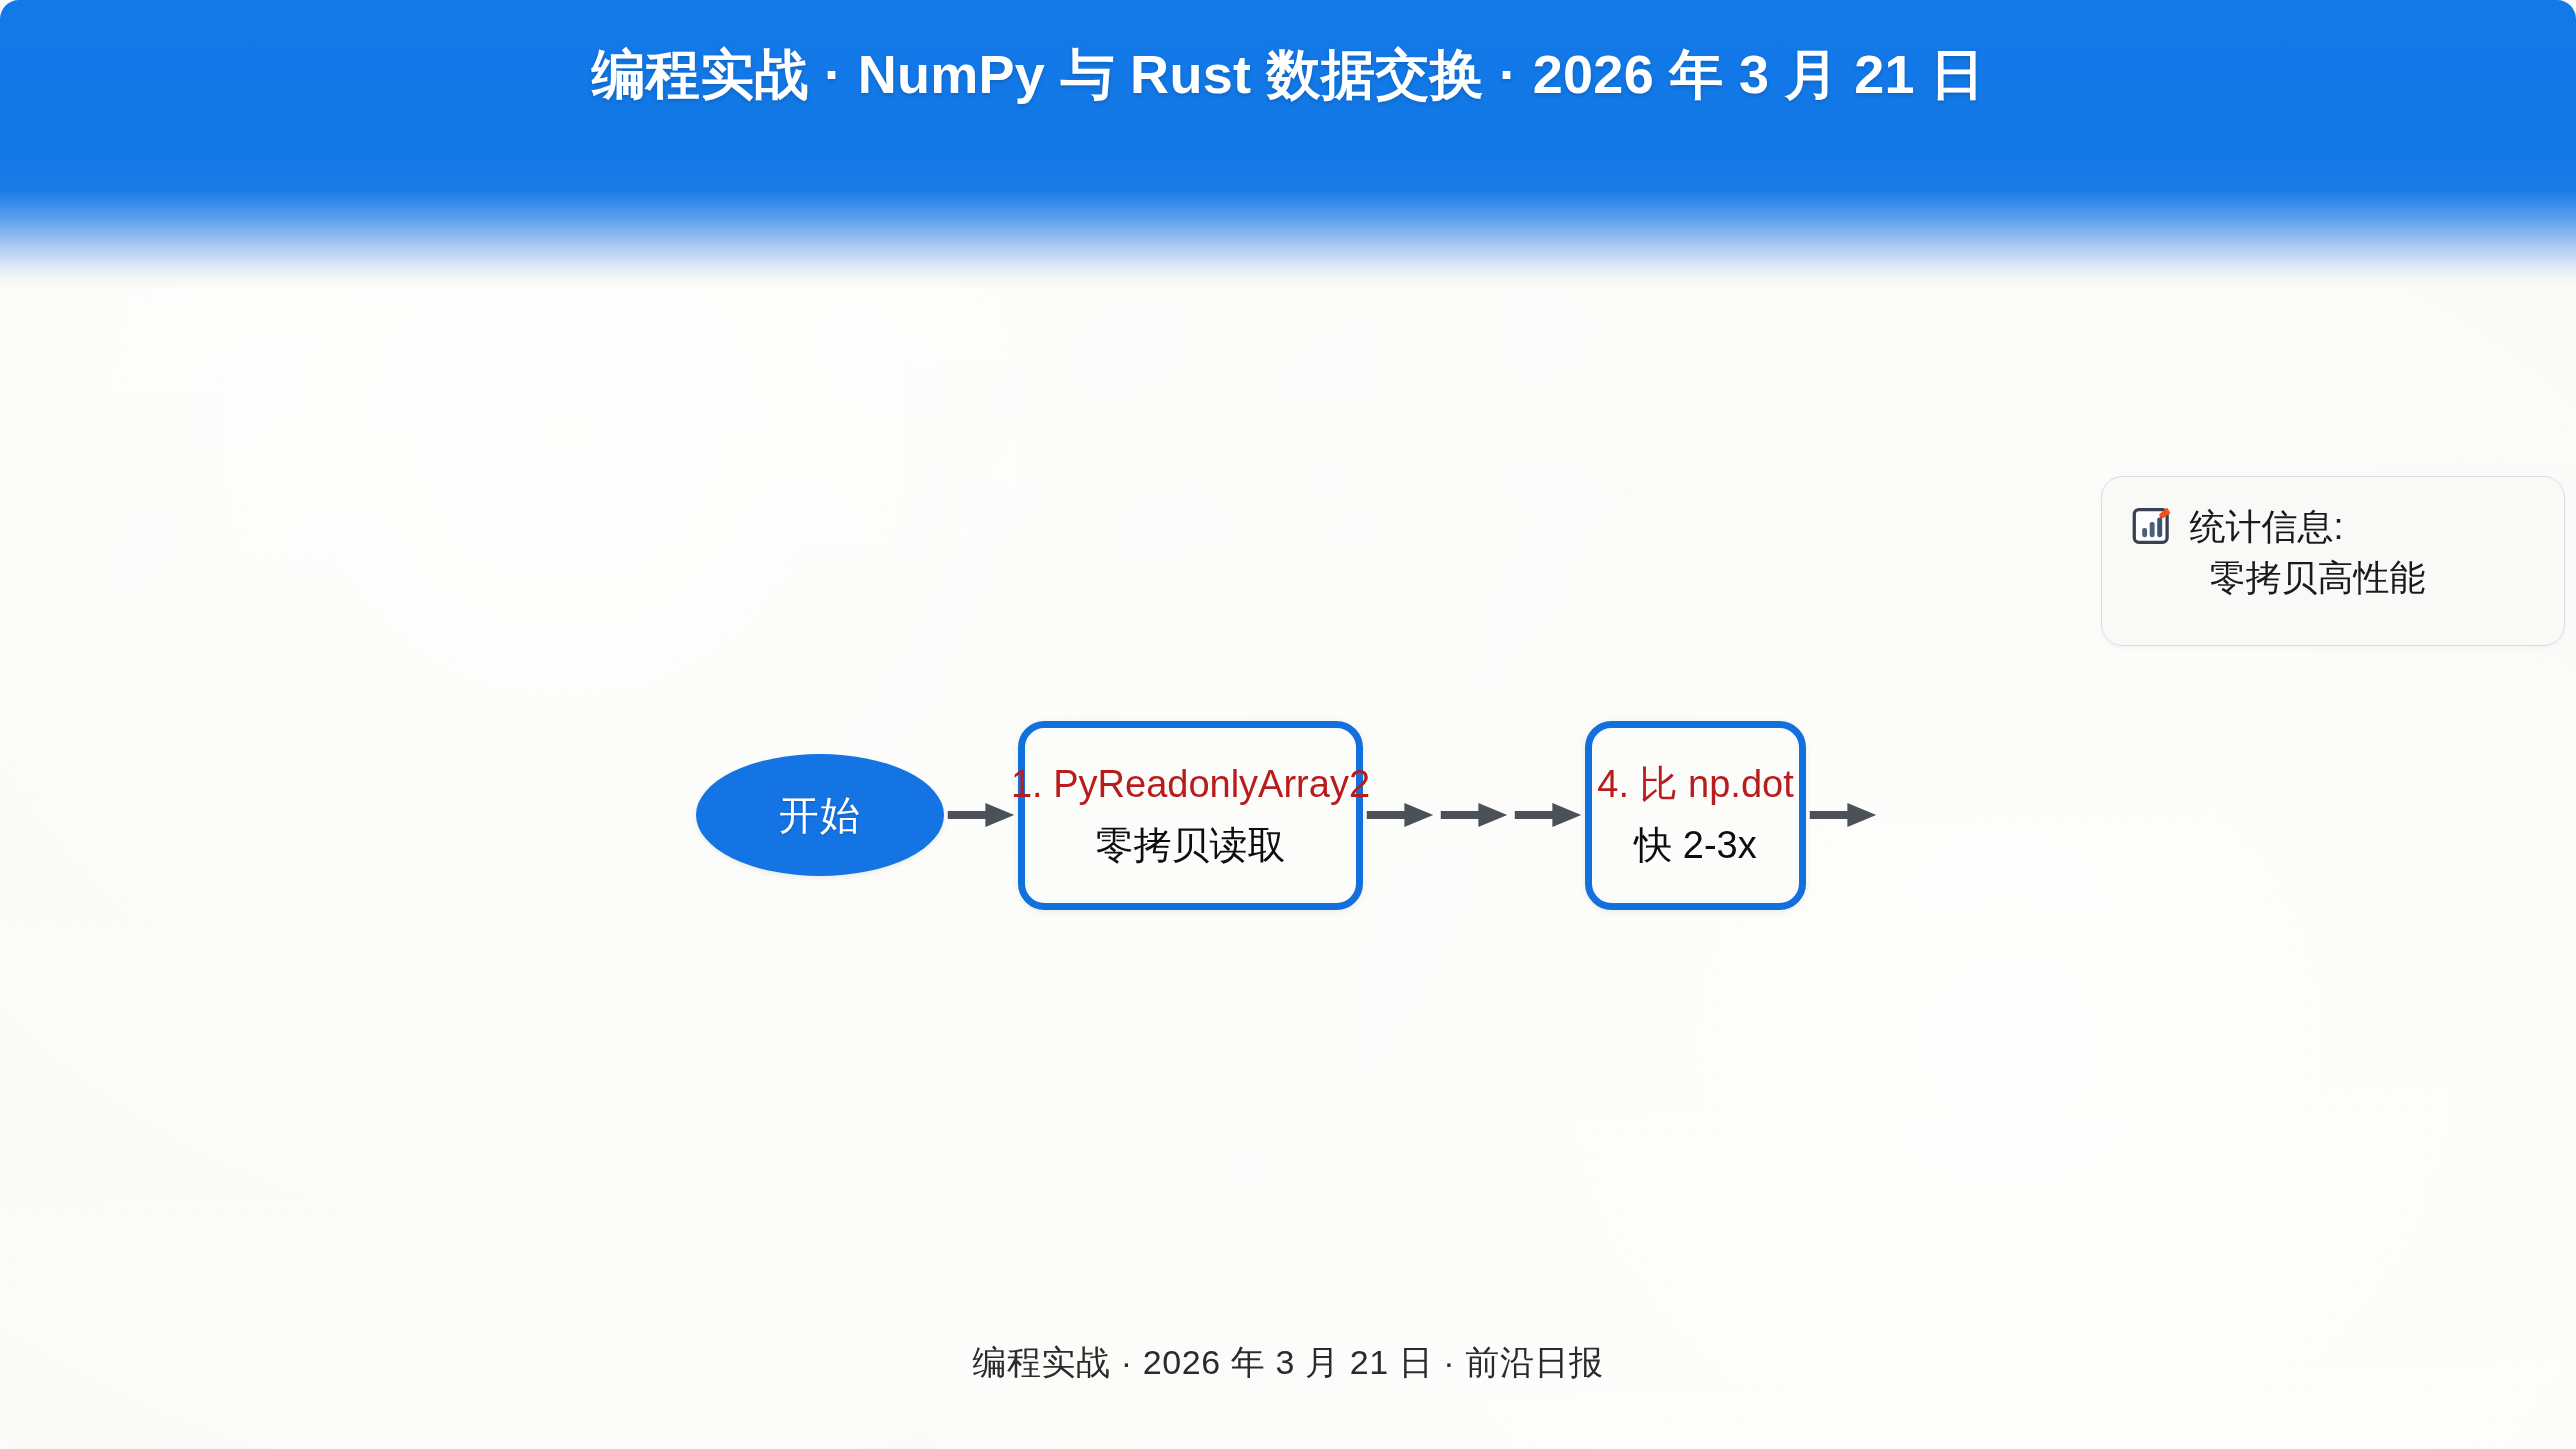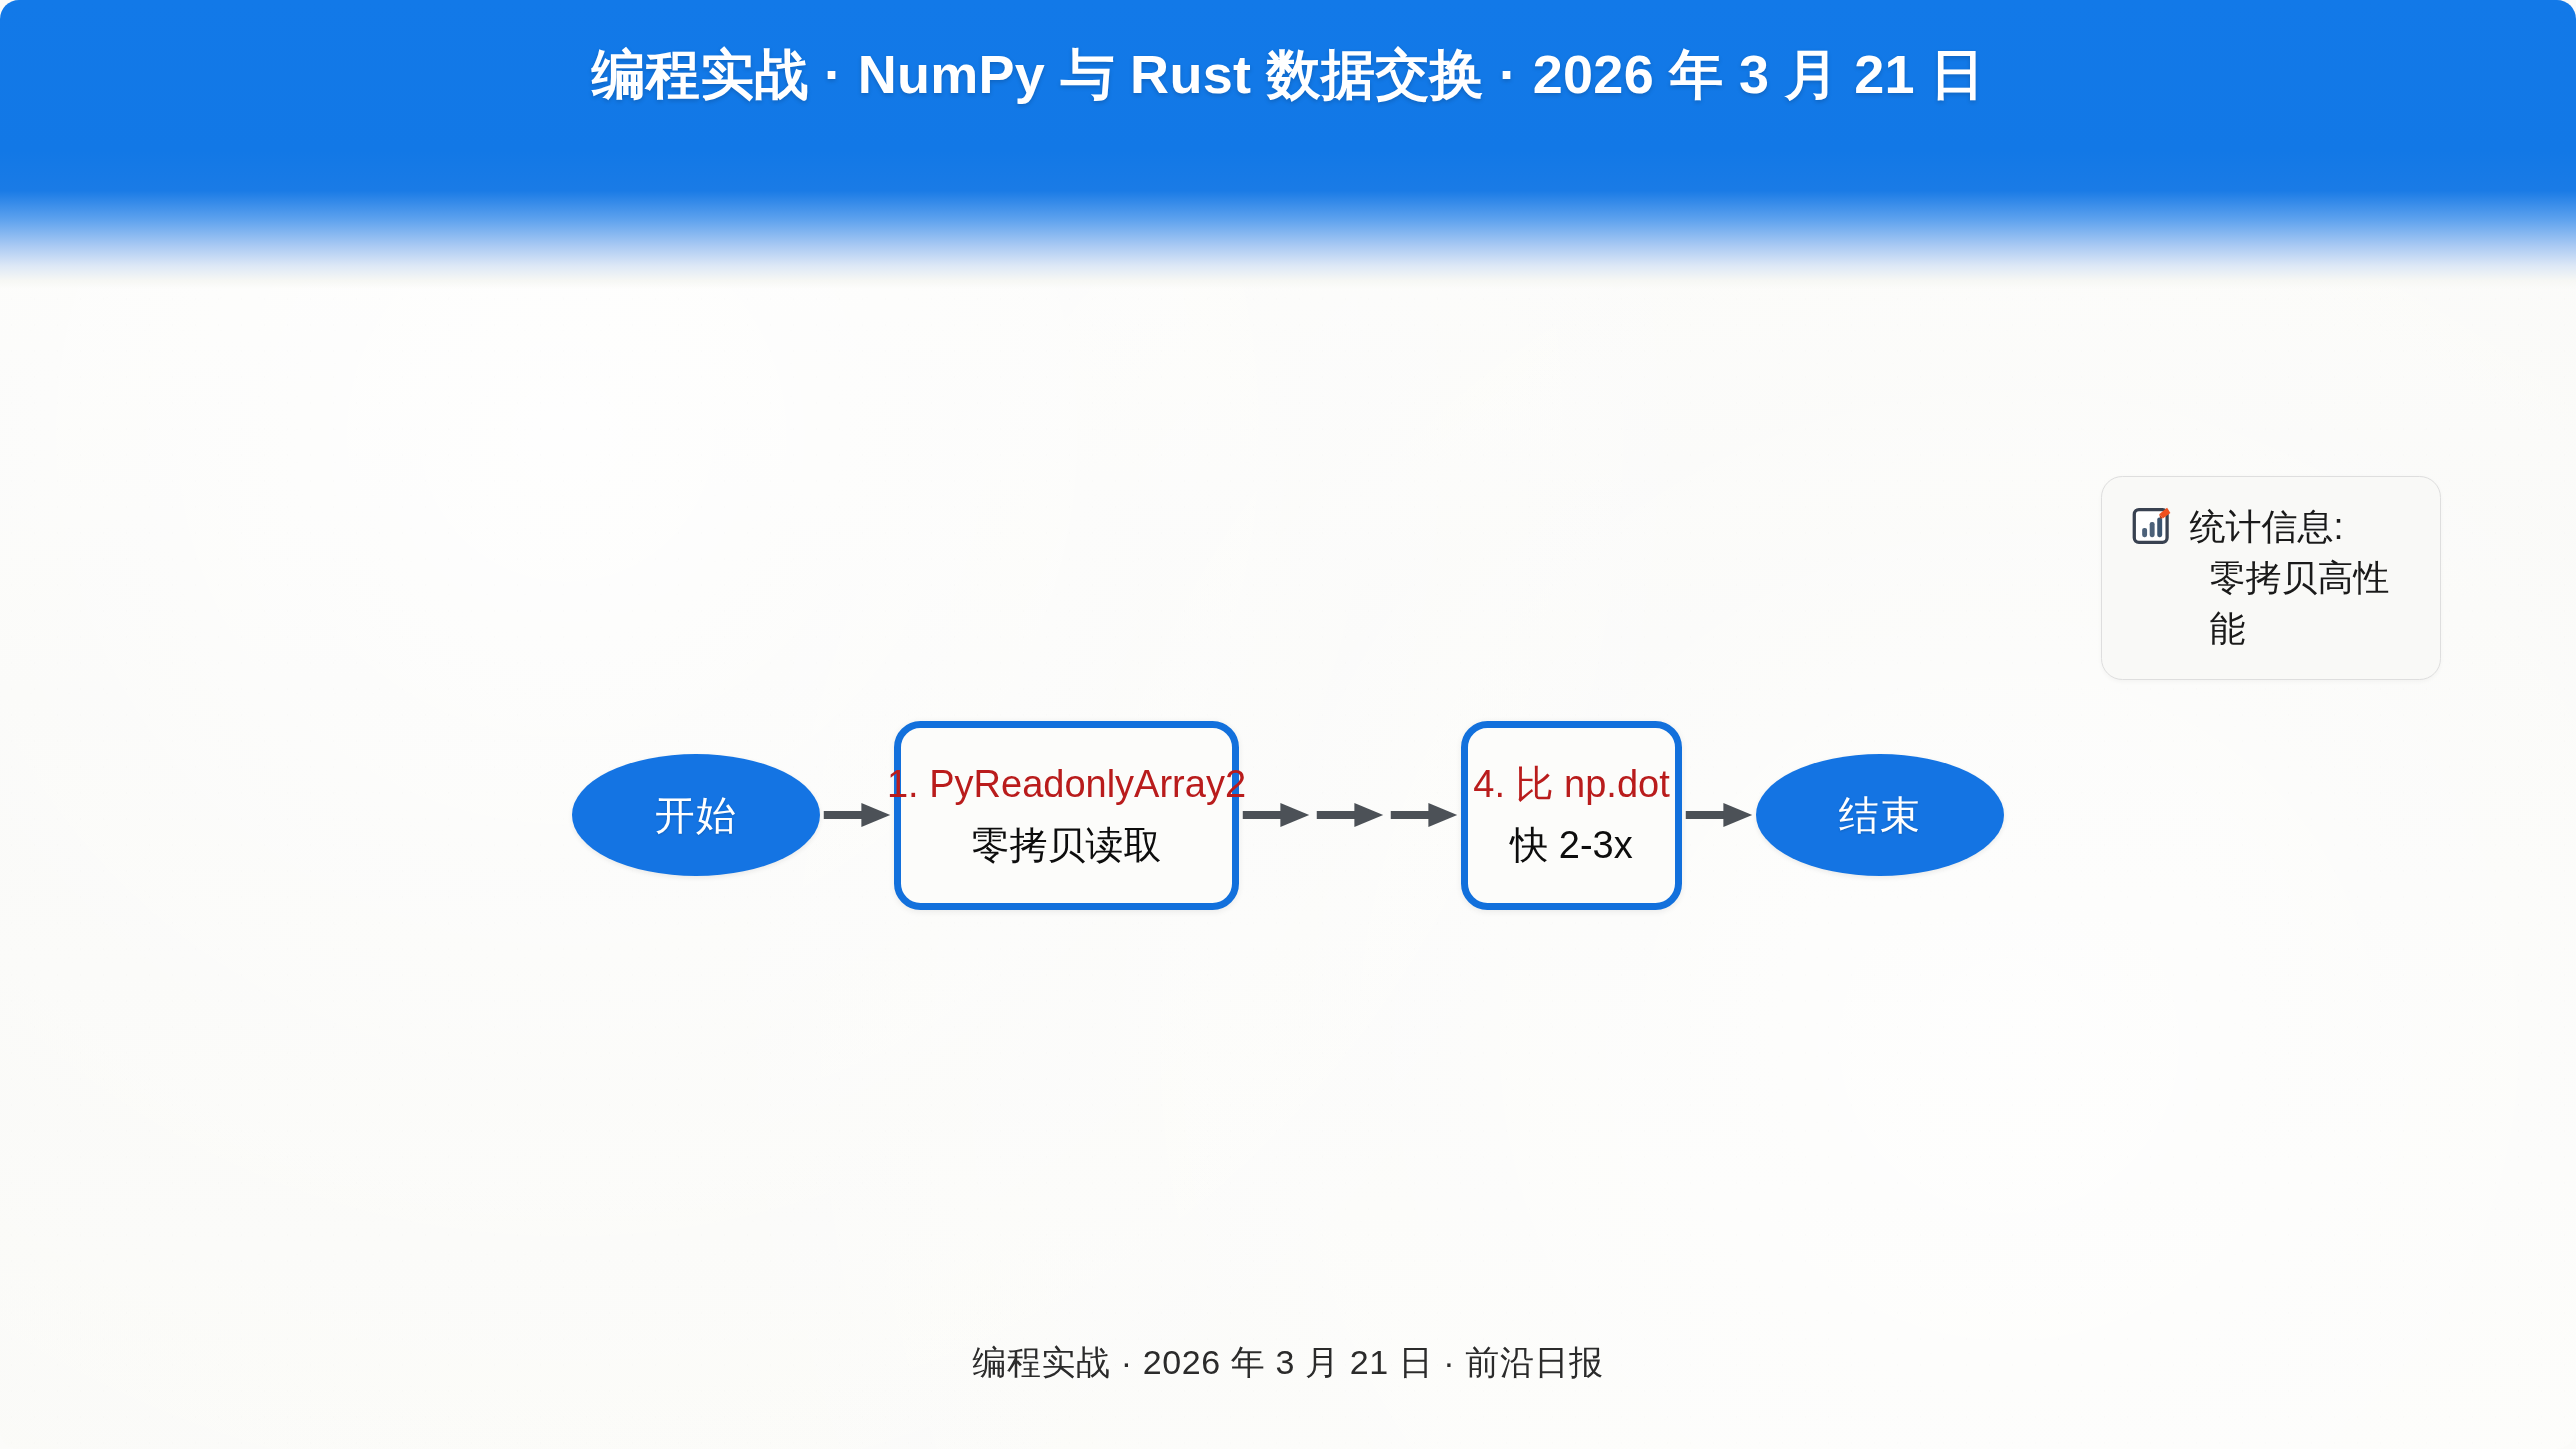--- a/index.html
+++ b/index.html
@@ -72,21 +72,21 @@
     text-shadow: 0 1.9px 4.4px rgba(0,0,0,.17);
     padding-bottom: 75px;
     box-sizing: border-box;
   }
 
   
   #stats-box {
     position: absolute;
     left: 2101px;
     top: 476px;
-    width: 340px;
+    width: 464px;
     min-height: 170px;
     box-sizing: border-box;
     background: #f9f9f7;
     border: 1.9px solid #dedede;
     border-radius: 21.4px;
     padding: 24px 25px 25px 29px;
     display: flex;
     align-items: flex-start;
     gap: 16.4px;
     box-shadow: 0 1.3px 4.4px rgba(0,0,0,.035);
@@ -249,22 +249,19 @@
     <div class="step s4">
       <div class="t1">4. 比 np.dot</div>
       <div class="t2">快 2-3x</div>
     </div>
 
     <svg class="arrow" viewBox="0 0 118 60">
       <path d="M6 30 H72" stroke="#4c5157" stroke-width="13" fill="none"></path>
       <path d="M66 11 L112 30 L66 49 Z" fill="#4c5157"></path>
     </svg>
 
-    <div class="terminal">
-      <span>结束</span>
-    </div>
 
   </div>
 
   <div id="footer">编程实战 · 2026 年 3 月 21 日 · 前沿日报</div>
 
 </div>
 
 
 </body></html>

